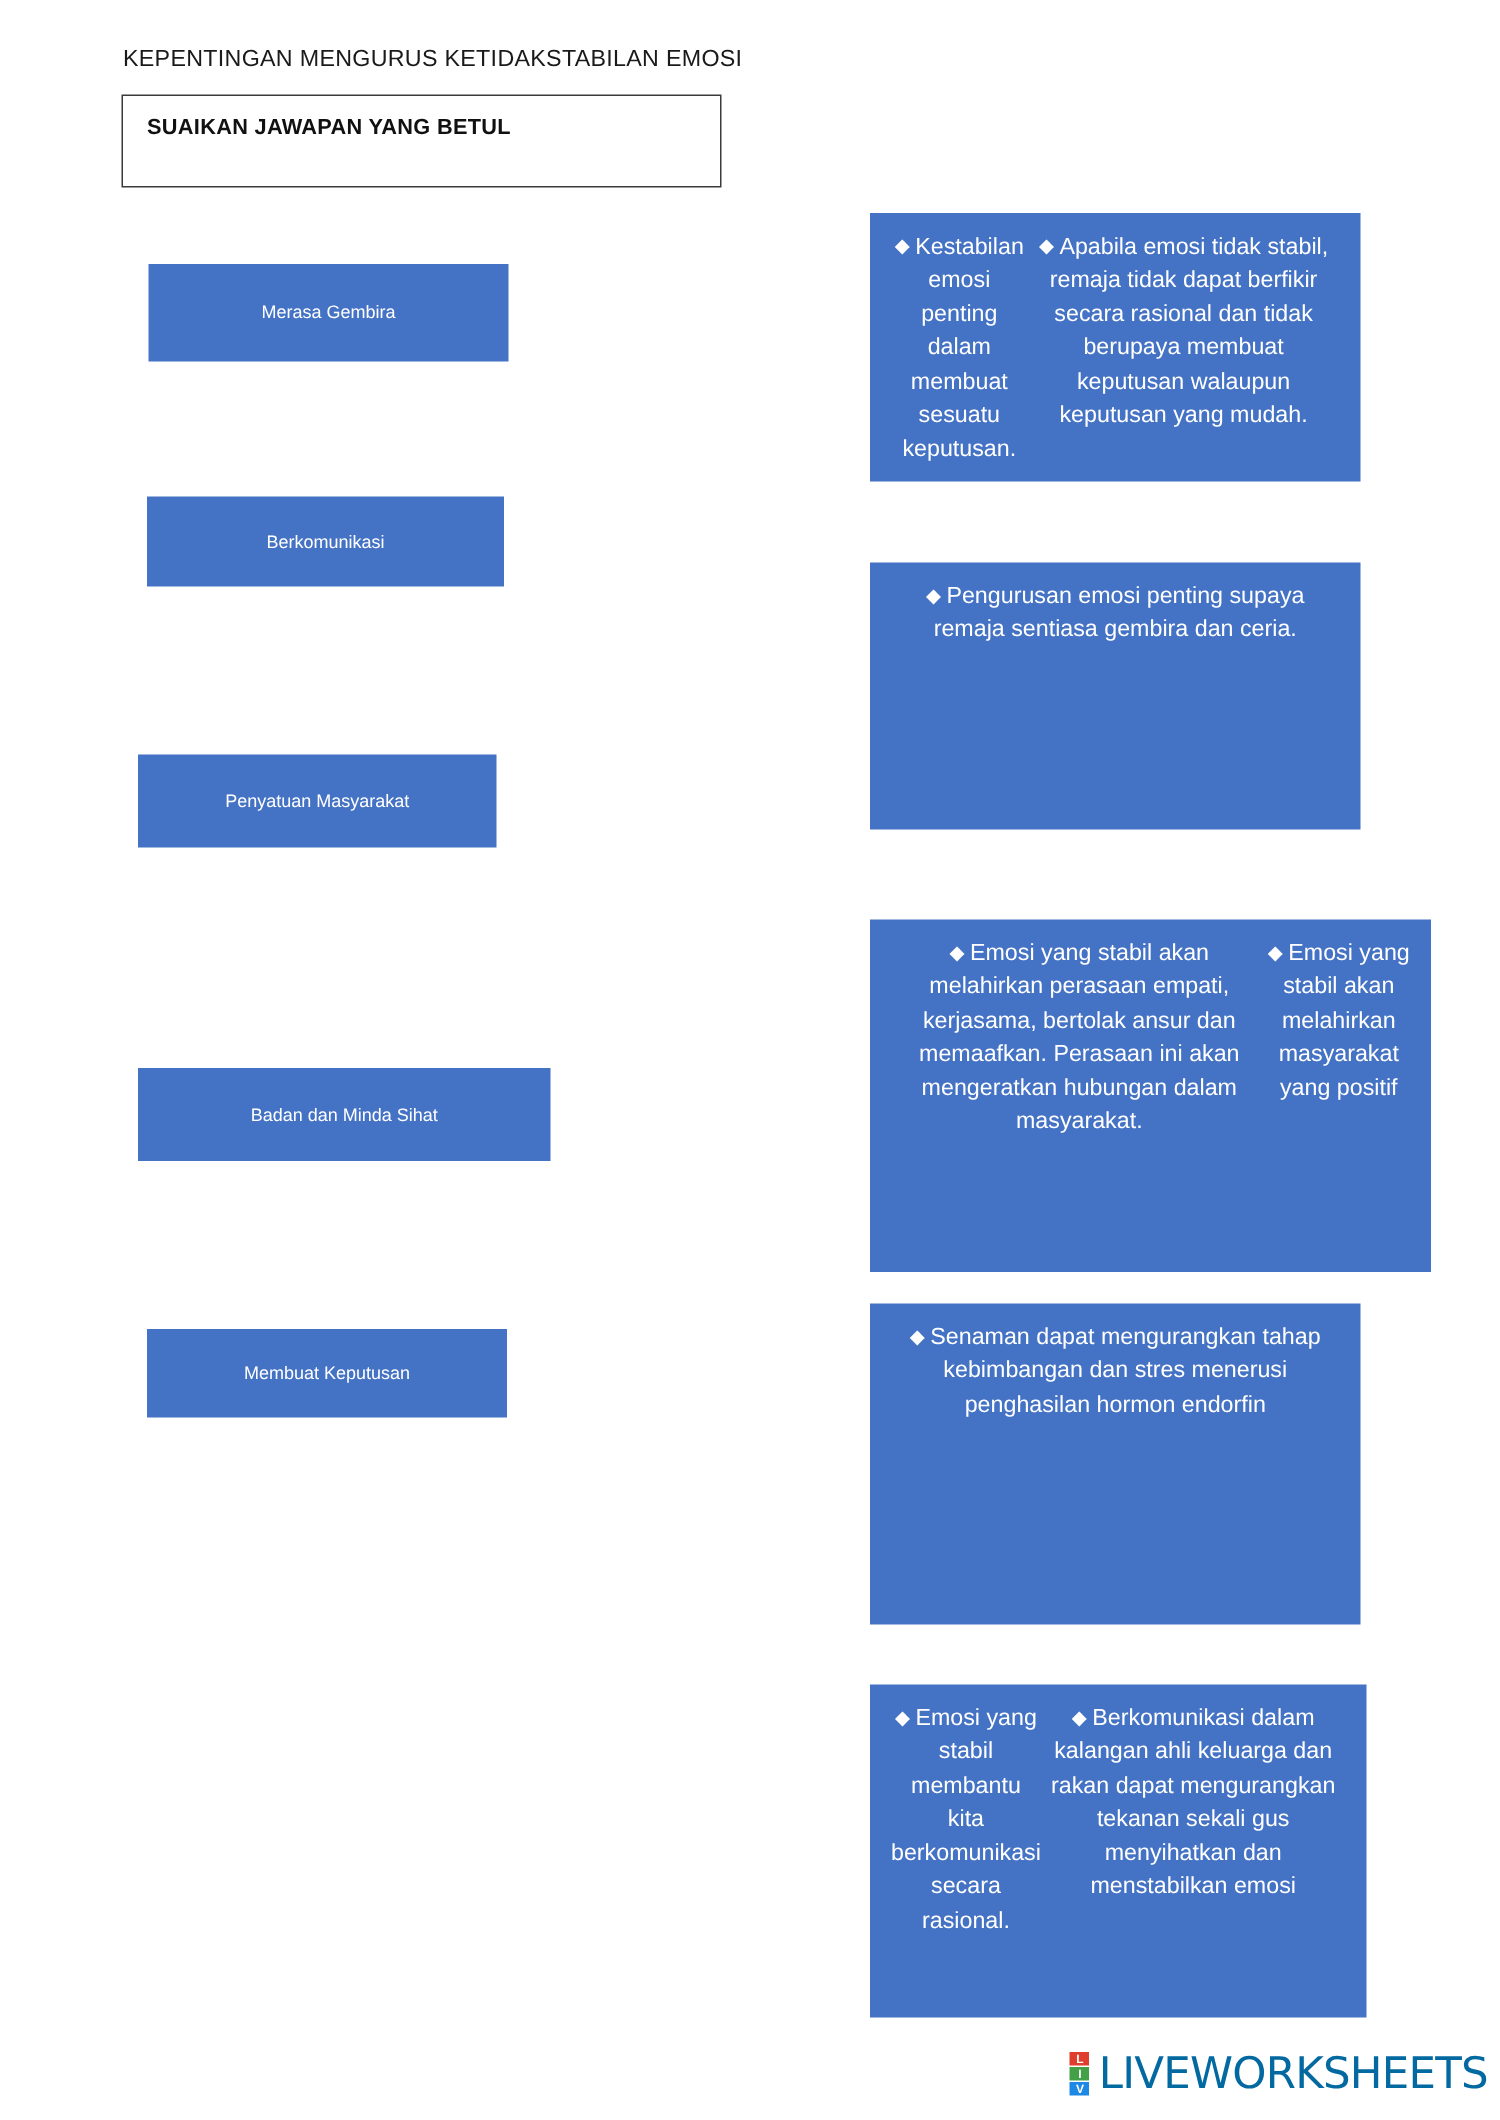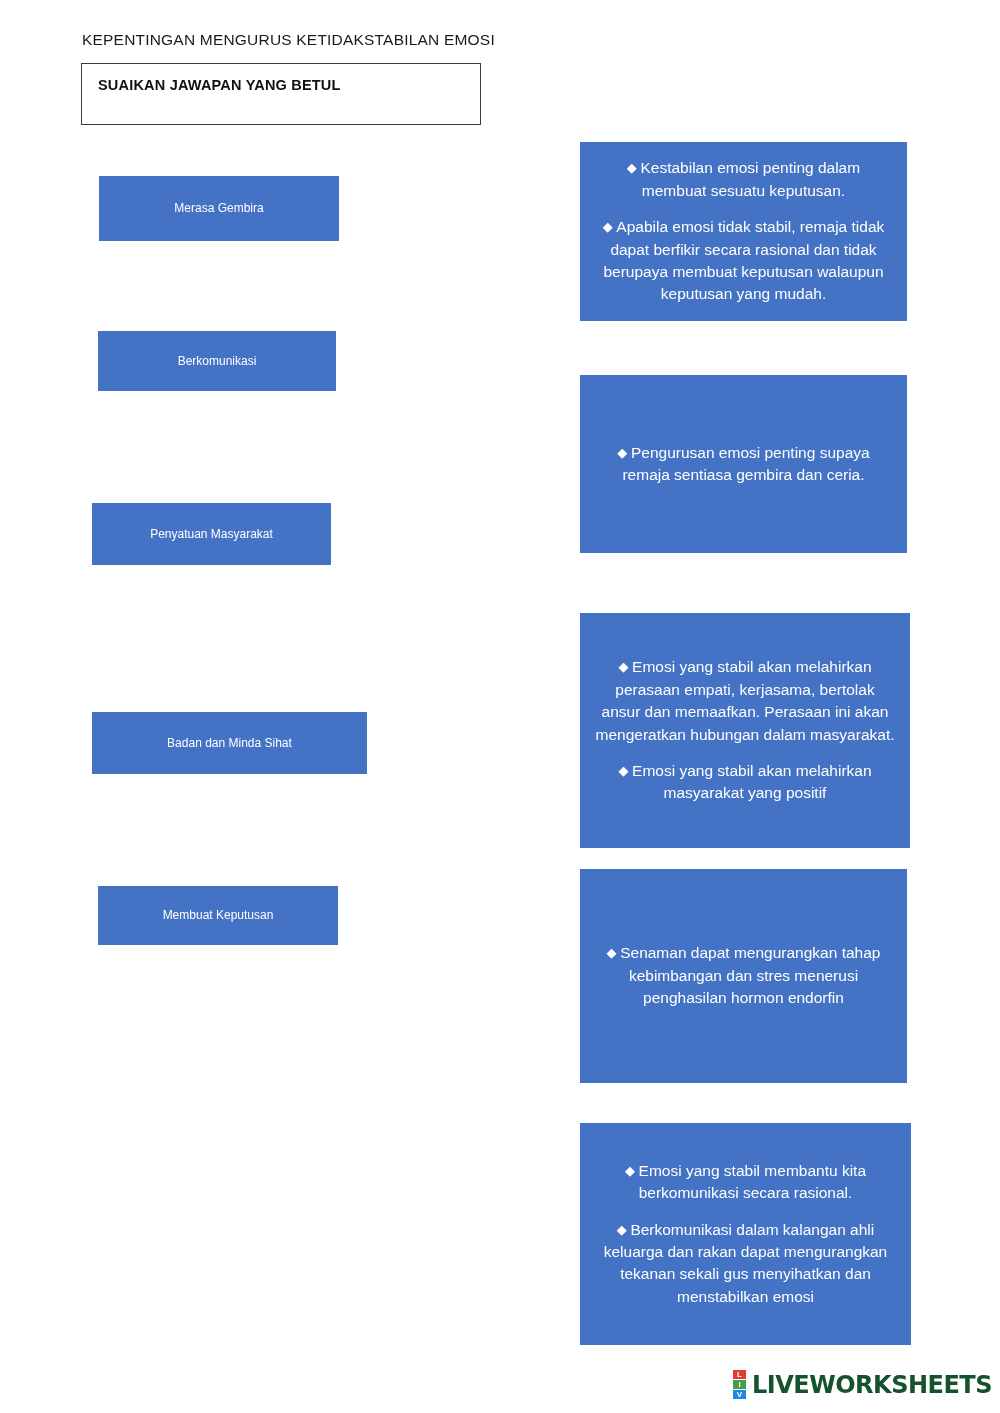--- a/index.html
+++ b/index.html
@@ -68,21 +68,21 @@
   }
 
   .right-box {
     position: absolute;
     background: #4472c4;
     color: #ffffff;
     font-size: 15.5px;
     box-sizing: border-box;
     padding: 12px 14px;
     display: flex;
-    flex-direction: column;
+    flex-direction: row;
     justify-content: center;
     line-height: 1.45;
   }
   .right-box p {
     margin: 0 0 14px 0;
     text-align: center;
   }
   .right-box p:last-child {
     margin-bottom: 0;
   }
@@ -110,23 +110,23 @@
     color: #ffffff;
     font-size: 8px;
     font-weight: bold;
     line-height: 9px;
     text-align: center;
   }
   .sq-red { background: #e03e2d; }
   .sq-green { background: #43a047; }
   .sq-blue { background: #1e88e5; }
   .logo-text {
-    font-size: 24px;
-    font-weight: bold;
-    color: #14532d;
+    font-size: 29px;
+    font-weight: normal;
+    color: #0369a1;
     letter-spacing: -0.5px;
     font-family: "DejaVu Sans", sans-serif;
   }
 </style>
 </head>
 <body>
 
 <div id="page">
 
   <div class="title">KEPENTINGAN MENGURUS KETIDAKSTABILAN EMOSI</div>
@@ -153,21 +153,21 @@
       </div>
     </div>
   <div id="right-column">
       <div class="right-box" style="left: 580px; top: 142px; width: 327px; height: 179px;">
         <p><span class="bullet">◆ </span><span>Kestabilan emosi penting dalam membuat sesuatu keputusan.</span></p>
         <p><span class="bullet">◆ </span><span>Apabila emosi tidak stabil, remaja tidak dapat berfikir secara rasional dan tidak berupaya membuat keputusan walaupun keputusan yang mudah.</span></p>
       </div>
       <div class="right-box" style="left: 580px; top: 375px; width: 327px; height: 178px;">
         <p><span class="bullet">◆ </span><span>Pengurusan emosi penting supaya remaja sentiasa gembira dan ceria.</span></p>
       </div>
-      <div class="right-box" style="left: 580px; top: 613px; width: 330px; height: 235px;">
+      <div class="right-box" style="left: 580px; top: 613px; width: 374px; height: 235px;">
         <p><span class="bullet">◆ </span><span>Emosi yang stabil akan melahirkan perasaan empati, kerjasama, bertolak ansur dan memaafkan. Perasaan ini akan mengeratkan hubungan dalam masyarakat.</span></p>
         <p><span class="bullet">◆ </span><span>Emosi yang stabil akan melahirkan masyarakat yang positif</span></p>
       </div>
       <div class="right-box" style="left: 580px; top: 869px; width: 327px; height: 214px;">
         <p><span class="bullet">◆ </span><span>Senaman dapat mengurangkan tahap kebimbangan dan stres menerusi penghasilan hormon endorfin</span></p>
       </div>
       <div class="right-box" style="left: 580px; top: 1123px; width: 331px; height: 222px;">
         <p><span class="bullet">◆ </span><span>Emosi yang stabil membantu kita berkomunikasi secara rasional.</span></p>
         <p><span class="bullet">◆ </span><span>Berkomunikasi dalam kalangan ahli keluarga dan rakan dapat mengurangkan tekanan sekali gus menyihatkan dan menstabilkan emosi</span></p>
       </div>

